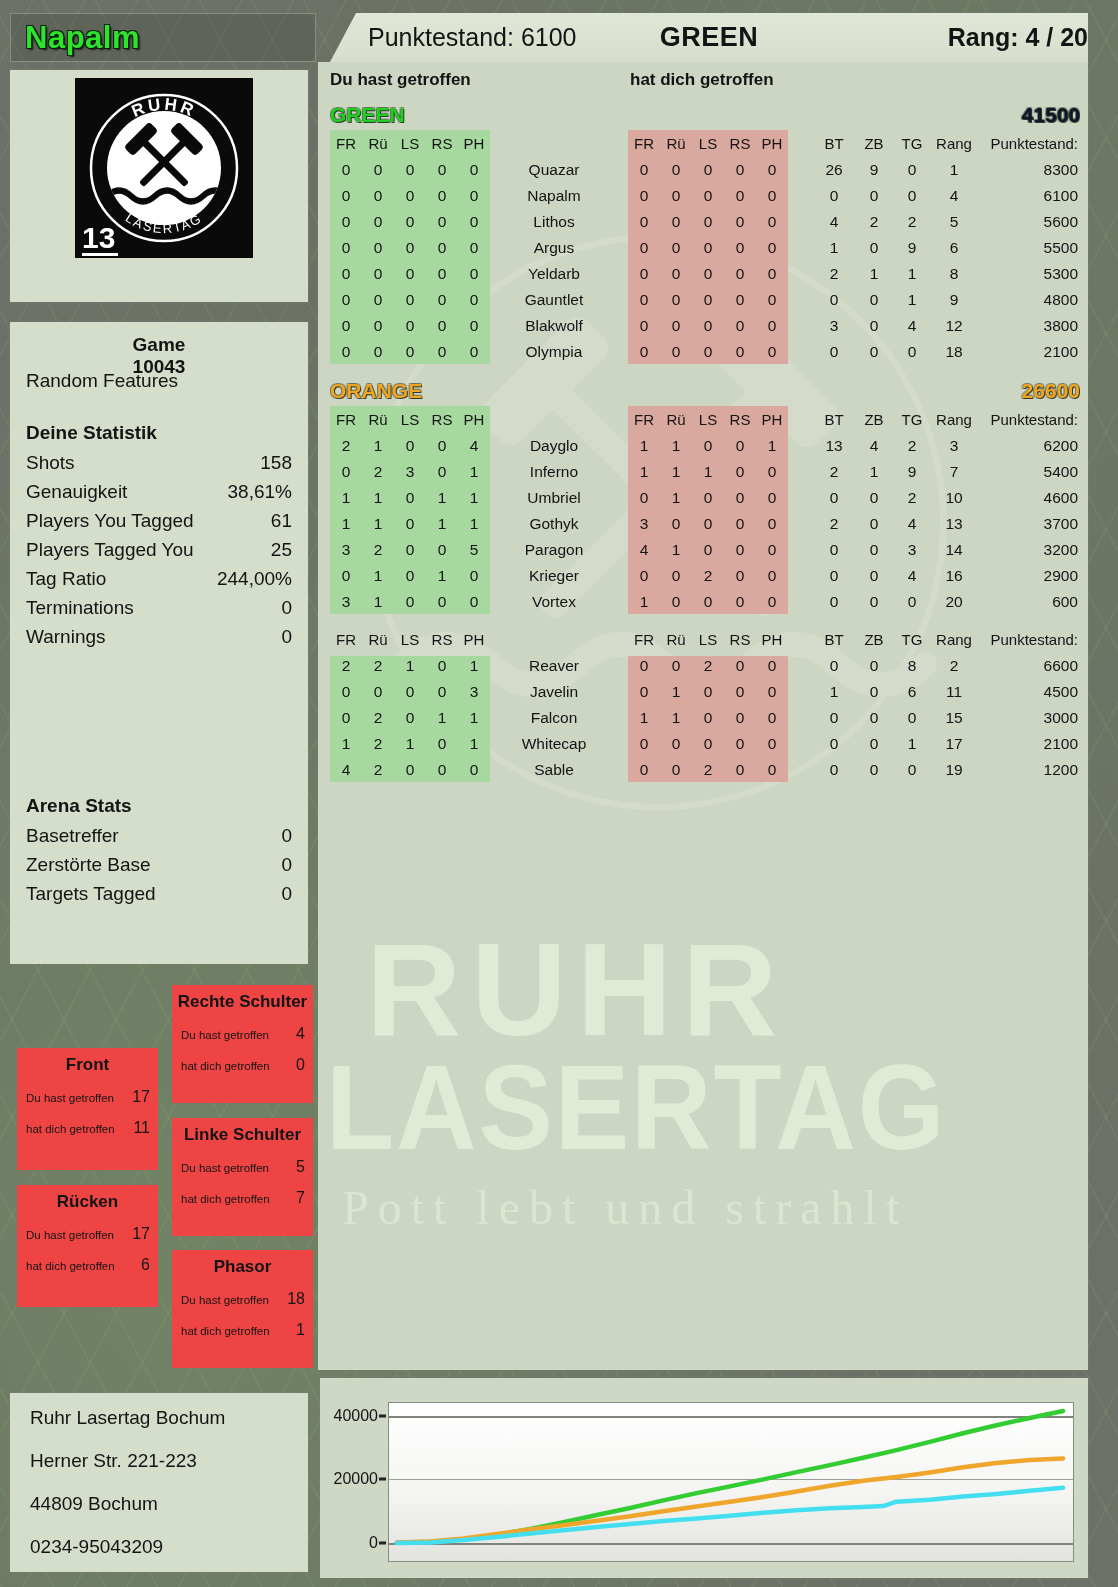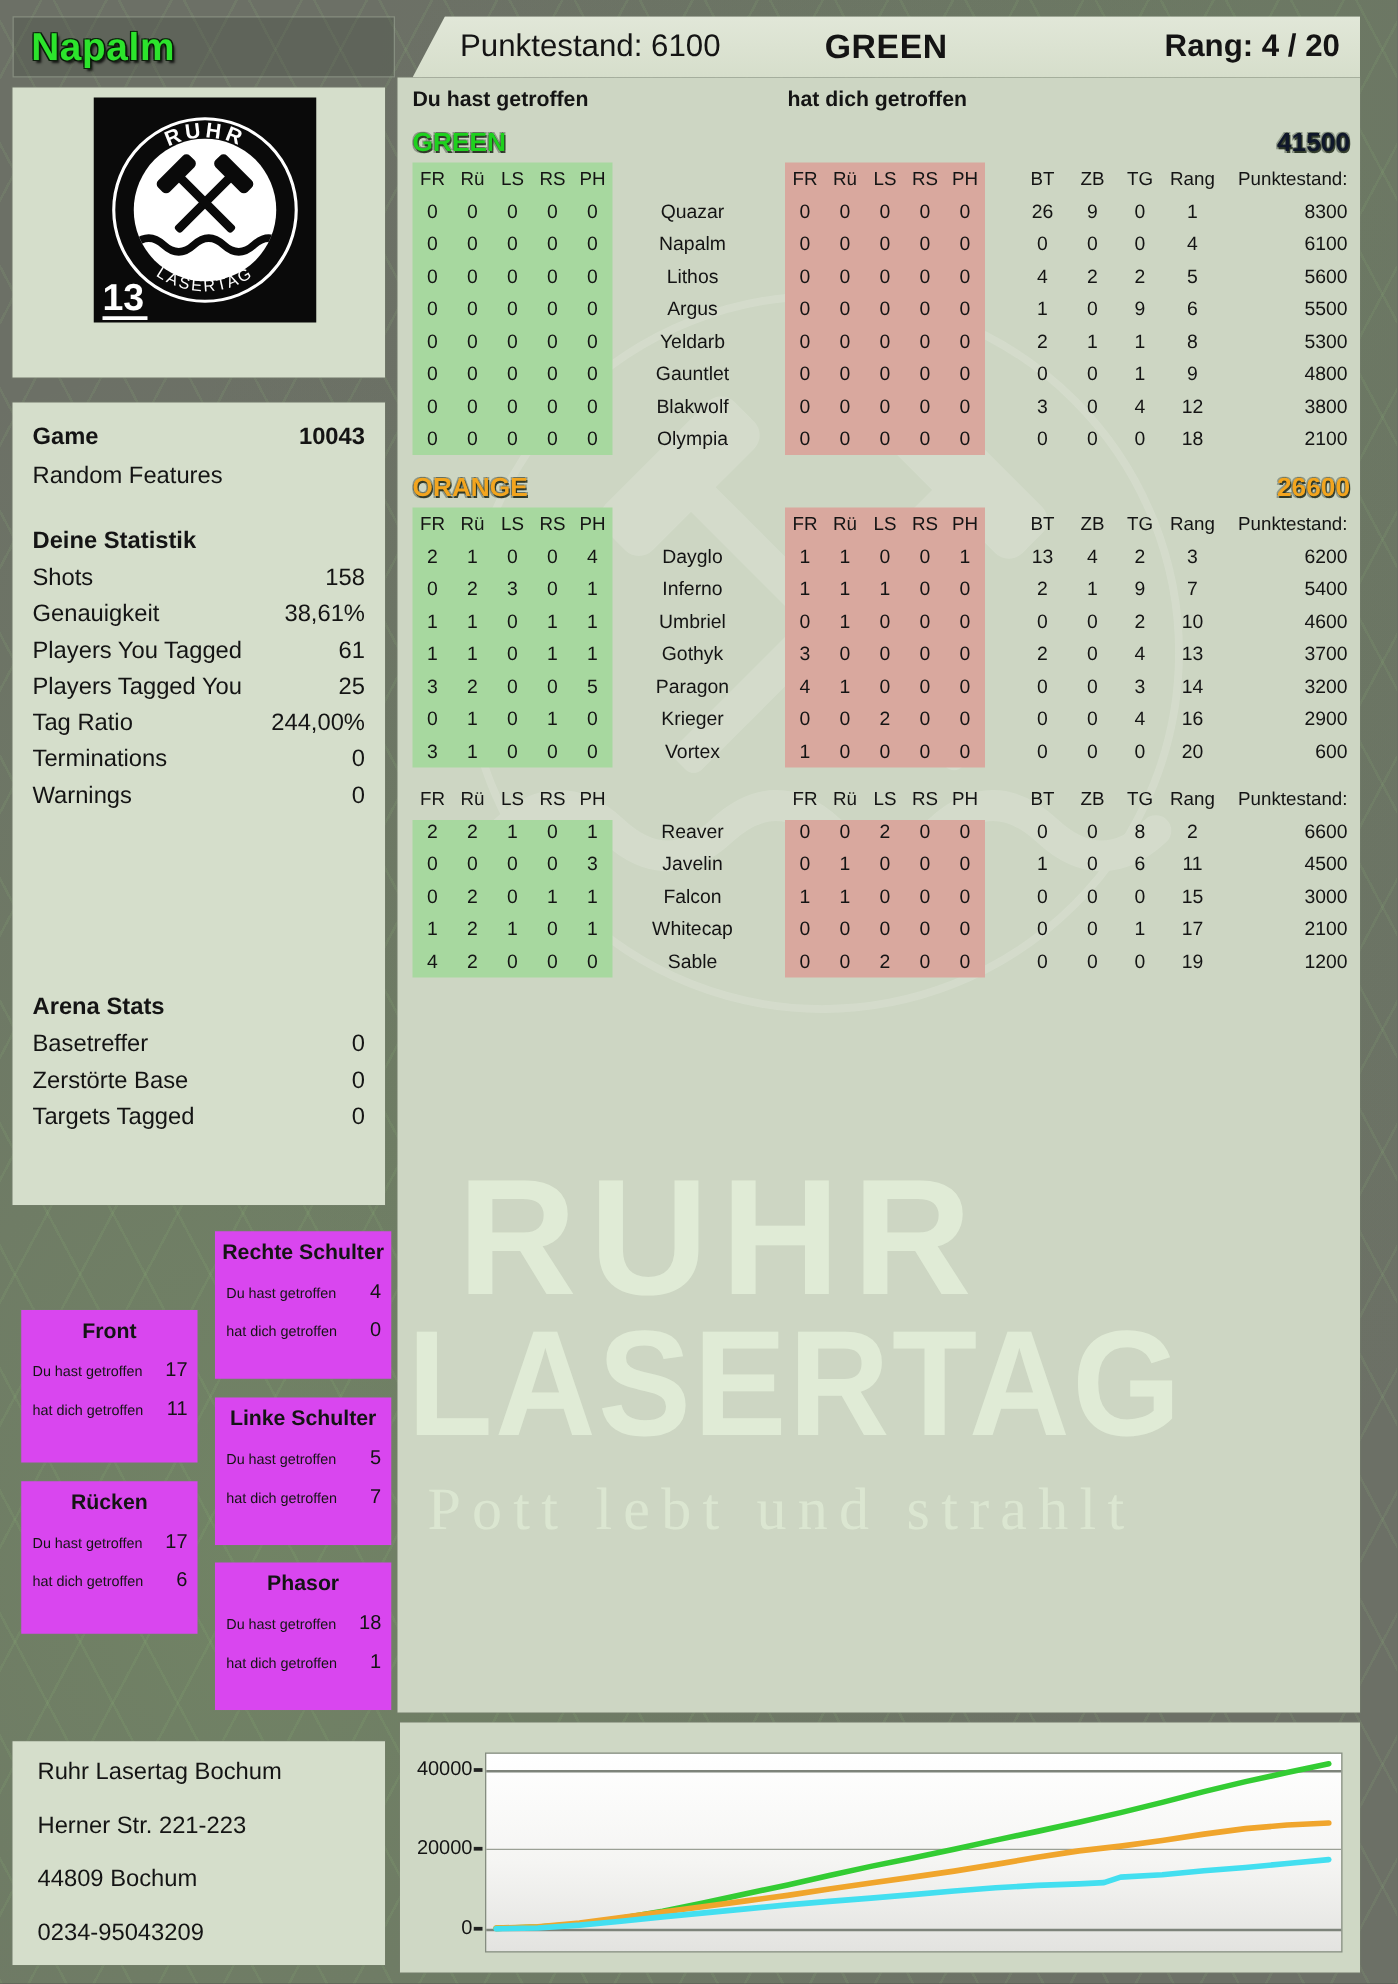--- a/index.html
+++ b/index.html
@@ -17,36 +17,36 @@
     background:rgba(66,72,62,0.30);border:1px solid rgba(210,220,200,0.35);
     display:flex;align-items:center;padding-left:14px;box-sizing:border-box;}
   .napalm-name{font-size:31px;font-weight:bold;color:#2ce42c;letter-spacing:0.5px;
     text-shadow:1px 1px 0 #0c230c,2px 2px 2px rgba(0,0,0,0.8),-1px -1px 0 #0c230c,1px -1px 0 #0c230c,-1px 1px 0 #0c230c;}
   .ribbon{position:absolute;left:330px;top:13px;width:758px;height:49px;z-index:3;}
   .ribbon-bg{position:absolute;inset:0;background:linear-gradient(180deg,#e1e7d8,#d6decb);
     clip-path:polygon(26px 0, 100% 0, 100% 100%, 0 100%);}
   .ribbon-row{position:absolute;inset:0;display:flex;align-items:center;}
   .ribbon-points{margin-left:38px;font-size:25px;font-weight:normal;}
   .ribbon-team{position:absolute;left:0;right:0;text-align:center;font-size:27px;font-weight:bold;letter-spacing:0.5px;}
-  .ribbon-rank{margin-left:auto;margin-right:16px;font-size:25px;font-weight:bold;}
+  .ribbon-rank{margin-left:auto;font-size:25px;font-weight:bold;}
 
   
   .panel{position:absolute;background:#d5decb;z-index:3;box-shadow:0 0 0 1px rgba(120,128,112,0.35);}
   .logo-panel{left:10px;top:70px;width:298px;height:232px;}
   .logo-black{position:absolute;left:65px;top:8px;width:178px;height:180px;background:#0a0a0a;}
 
   .stats-panel{left:10px;top:322px;width:298px;height:642px;box-sizing:border-box;padding:12px 16px 0 16px;font-size:19px;}
   .srow{display:flex;justify-content:space-between;align-items:center;height:29px;}
-  .game-row{height:32px;font-weight:bold;}
+  .game-row{height:32px;font-weight:bold;flex-direction:column;}
   .plain-line{height:30px;display:flex;align-items:center;}
   .sp22{height:22px;} .sp140{height:140px;}
   .sec-title{height:30px;display:flex;align-items:center;font-weight:bold;}
 
   
-  .hit-box{position:absolute;width:141px;height:118px;background:#d946ef;z-index:4;
+  .hit-box{position:absolute;width:141px;height:118px;background:#ef4444;z-index:4;
     box-shadow:0 0 0 1px rgba(120,128,112,0.3);box-sizing:border-box;padding-top:7px;}
   .hit-title{text-align:center;font-weight:bold;font-size:17px;}
   .hit-row{display:flex;justify-content:space-between;align-items:baseline;padding:0 8px 0 9px;margin-top:13px;}
   .hit-row .hl{font-size:11.5px;}
   .hit-row .hv{font-size:16px;}
   .hb-rechte{left:172px;top:985px;}
   .hb-front{left:17px;top:1048px;height:122px;}
   .hb-linke{left:172px;top:1118px;}
   .hb-ruecken{left:17px;top:1185px;height:122px;}
   .hb-phasor{left:172px;top:1250px;}

